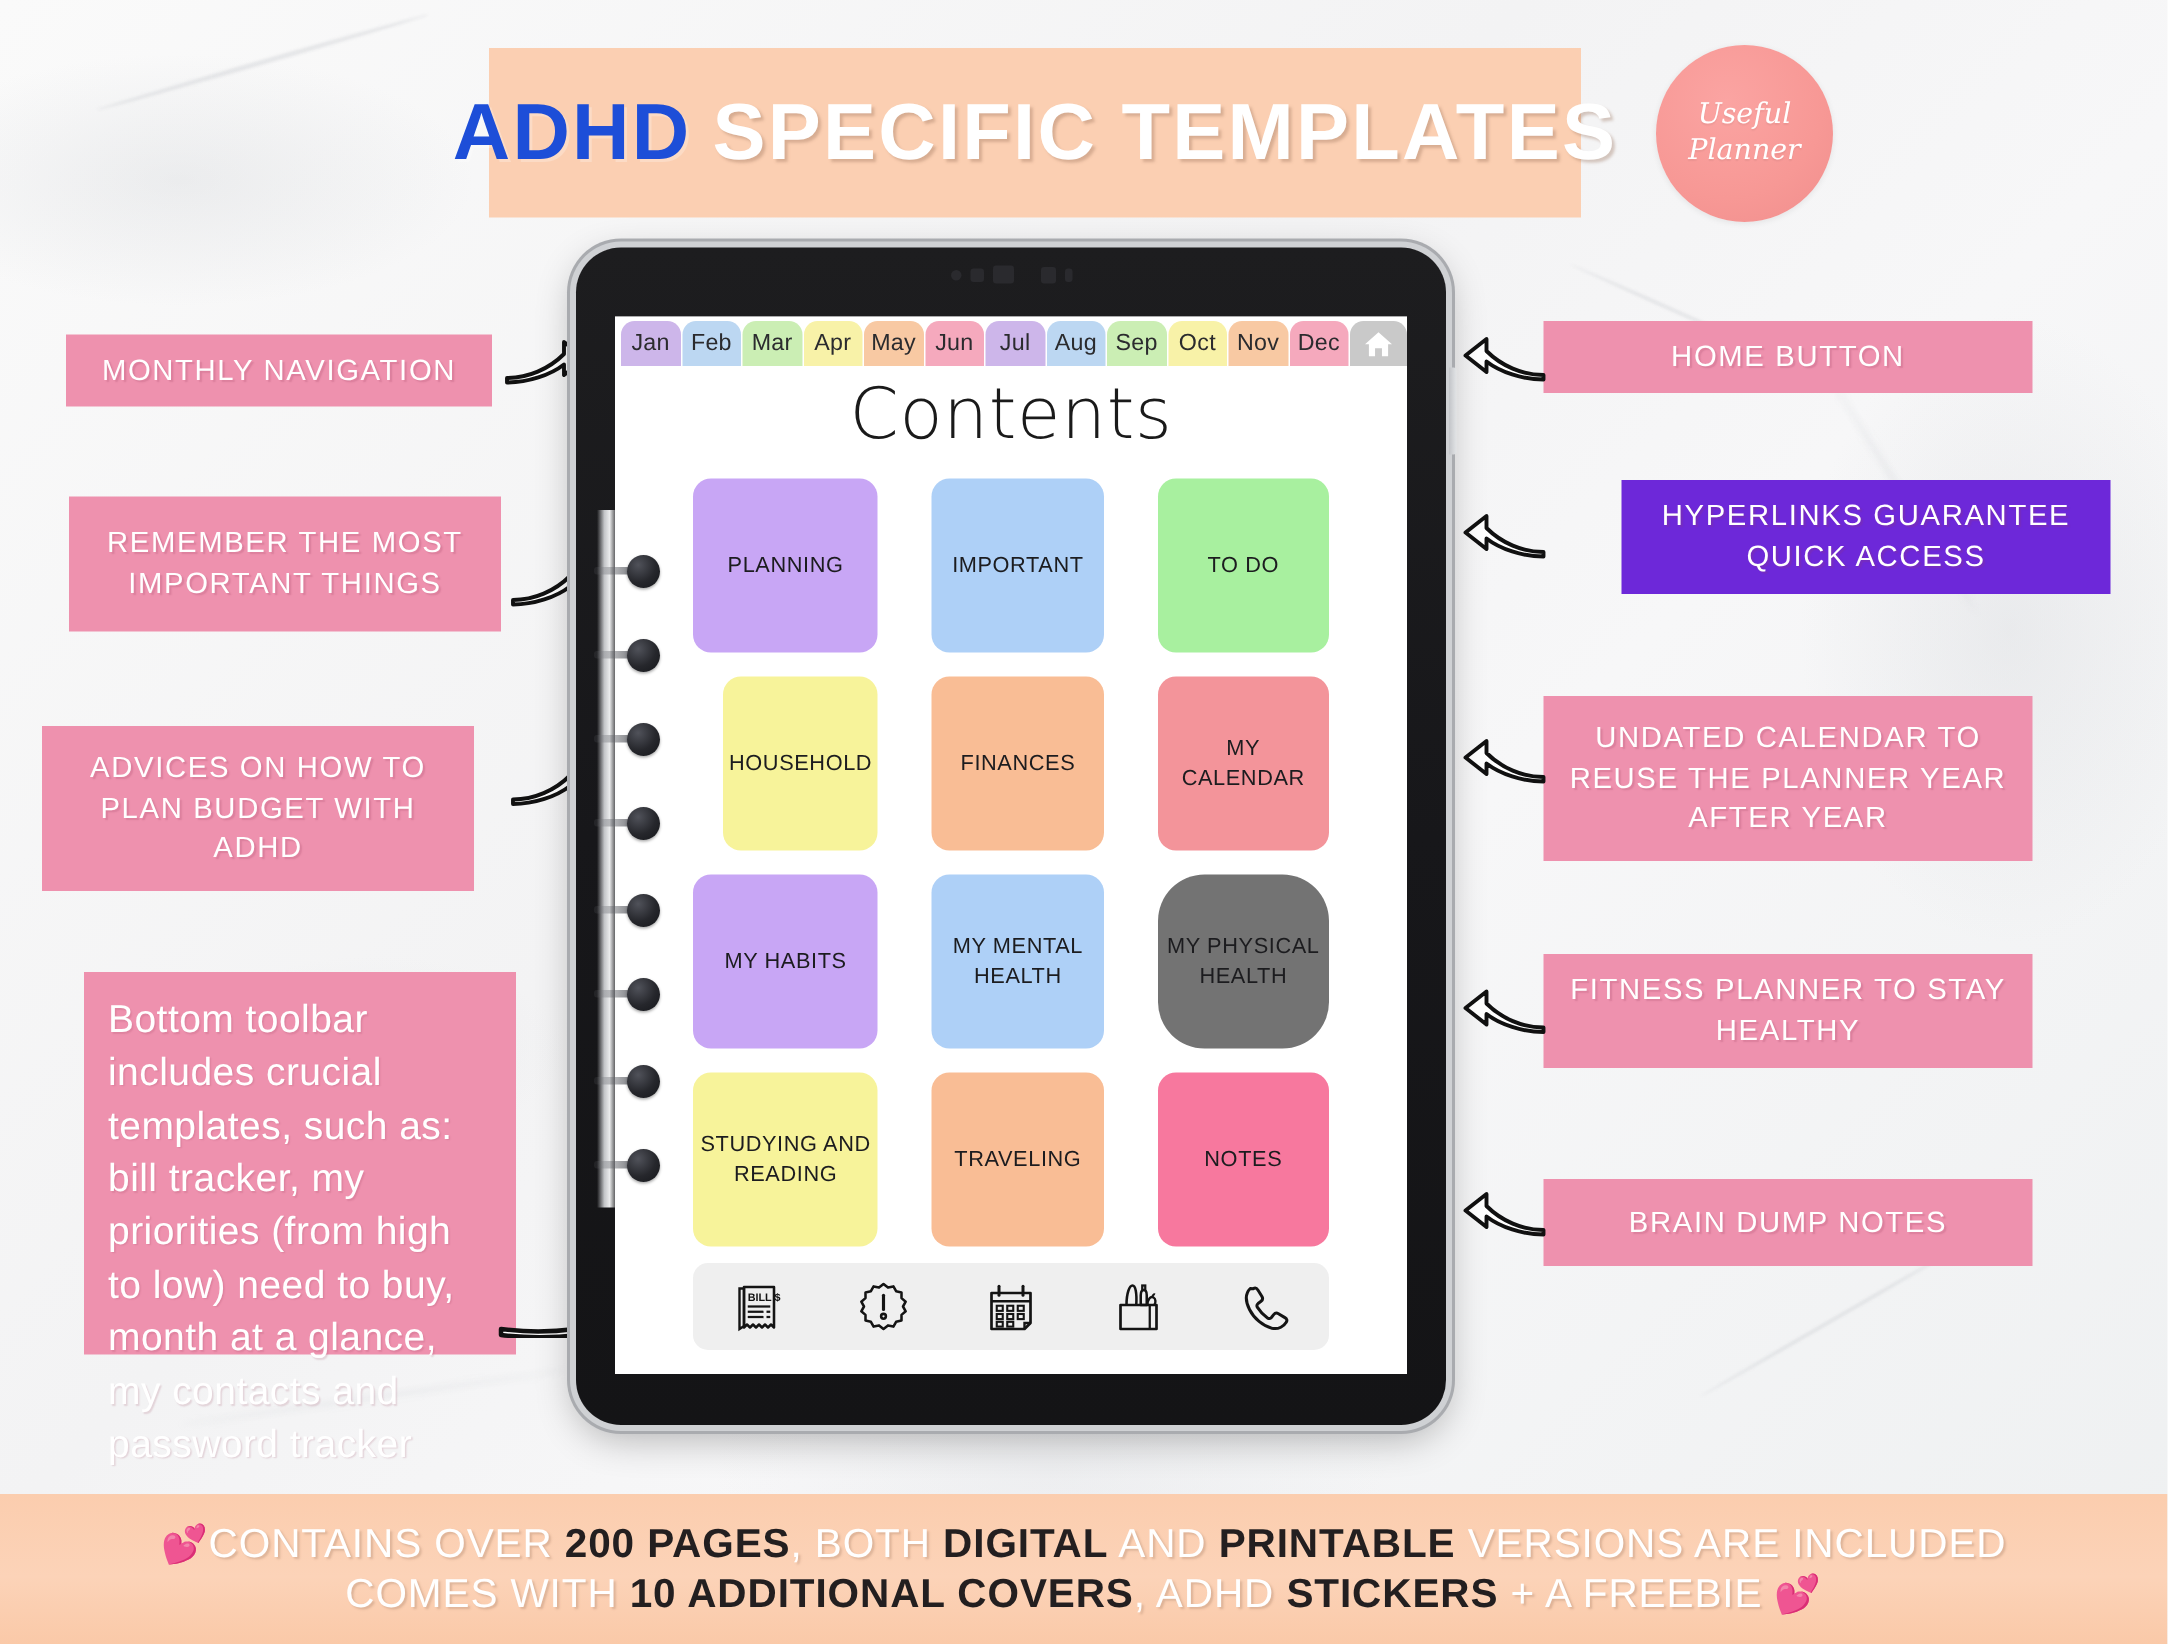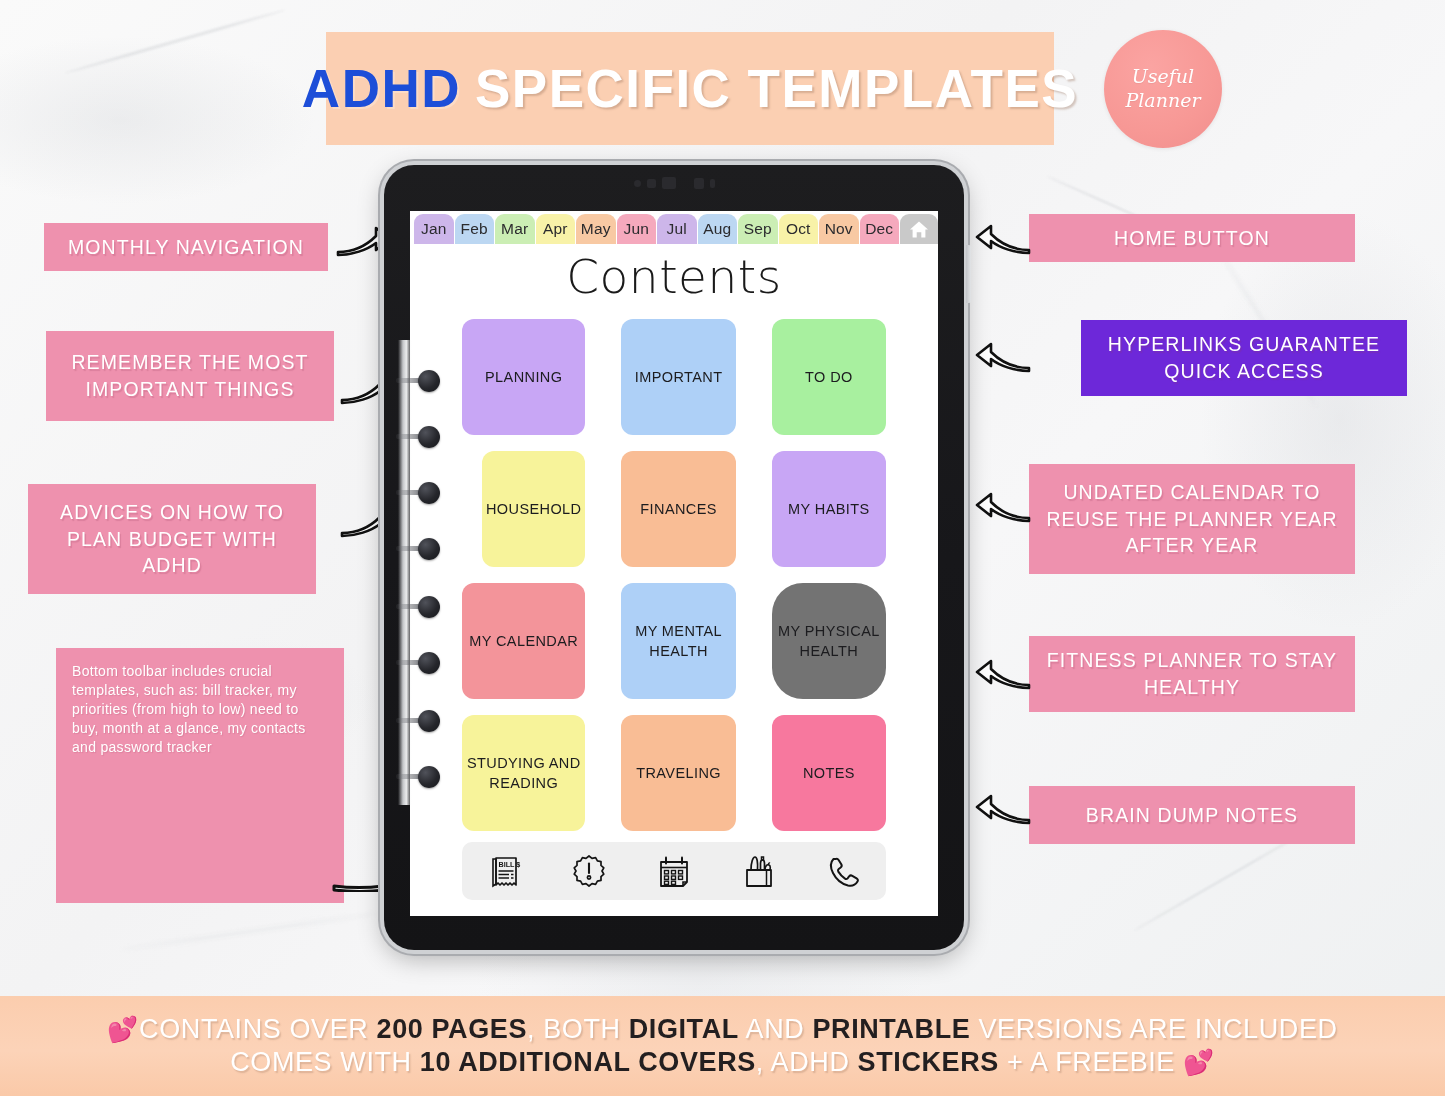--- a/index.html
+++ b/index.html
@@ -51,21 +51,21 @@
     position: absolute;
     background: #ee91ae;
     display: flex; align-items: center; justify-content: center;
     color: #ffffff;
     font-size: 19.5px; letter-spacing: 1.1px; line-height: 1.38;
     text-align: center; text-shadow: 1.5px 1.5px 1px rgba(150,60,90,0.22);
     padding: 6px 10px;
   }
   .callout.left-align {
     justify-content: flex-start; text-align: left;
-    font-size: 14px; letter-spacing: 0.3px; line-height: 1.36;
+    font-size: 26px; letter-spacing: 0.3px; line-height: 1.36;
     padding: 14px 16px; align-items: flex-start; text-shadow: 1px 1px 1px rgba(150,60,90,0.18);
   }
 
   
   .arrow { position: absolute; }
 
   
   #tablet {
     position: absolute; left: 384px; top: 165px; width: 580px; height: 785px;
     border-radius: 30px;
@@ -305,25 +305,25 @@
         </div>
       <div class="tile" style="background: rgb(168, 240, 159);">
           <span>TO DO</span>
         </div>
       <div class="tile" style="background: rgb(247, 243, 154); margin-left: 20px;">
           <span>HOUSEHOLD</span>
         </div>
       <div class="tile" style="background: rgb(249, 189, 149);">
           <span>FINANCES</span>
         </div>
+      <div class="tile" style="background: rgb(243, 148, 154);">
+          <span>MY CALENDAR</span>
+        </div>
       <div class="tile" style="background: rgb(200, 166, 245);">
           <span>MY HABITS</span>
-        </div>
-      <div class="tile" style="background: rgb(243, 148, 154);">
-          <span>MY CALENDAR</span>
         </div>
       <div class="tile" style="background: rgb(174, 208, 247);">
           <span>MY MENTAL HEALTH</span>
         </div>
       <div class="tile" style="background: #737373; border-radius: 31px;">
           <span>MY PHYSICAL HEALTH</span>
         </div>
       <div class="tile" style="background: rgb(247, 243, 154);">
           <span>STUDYING AND READING</span>
         </div>

